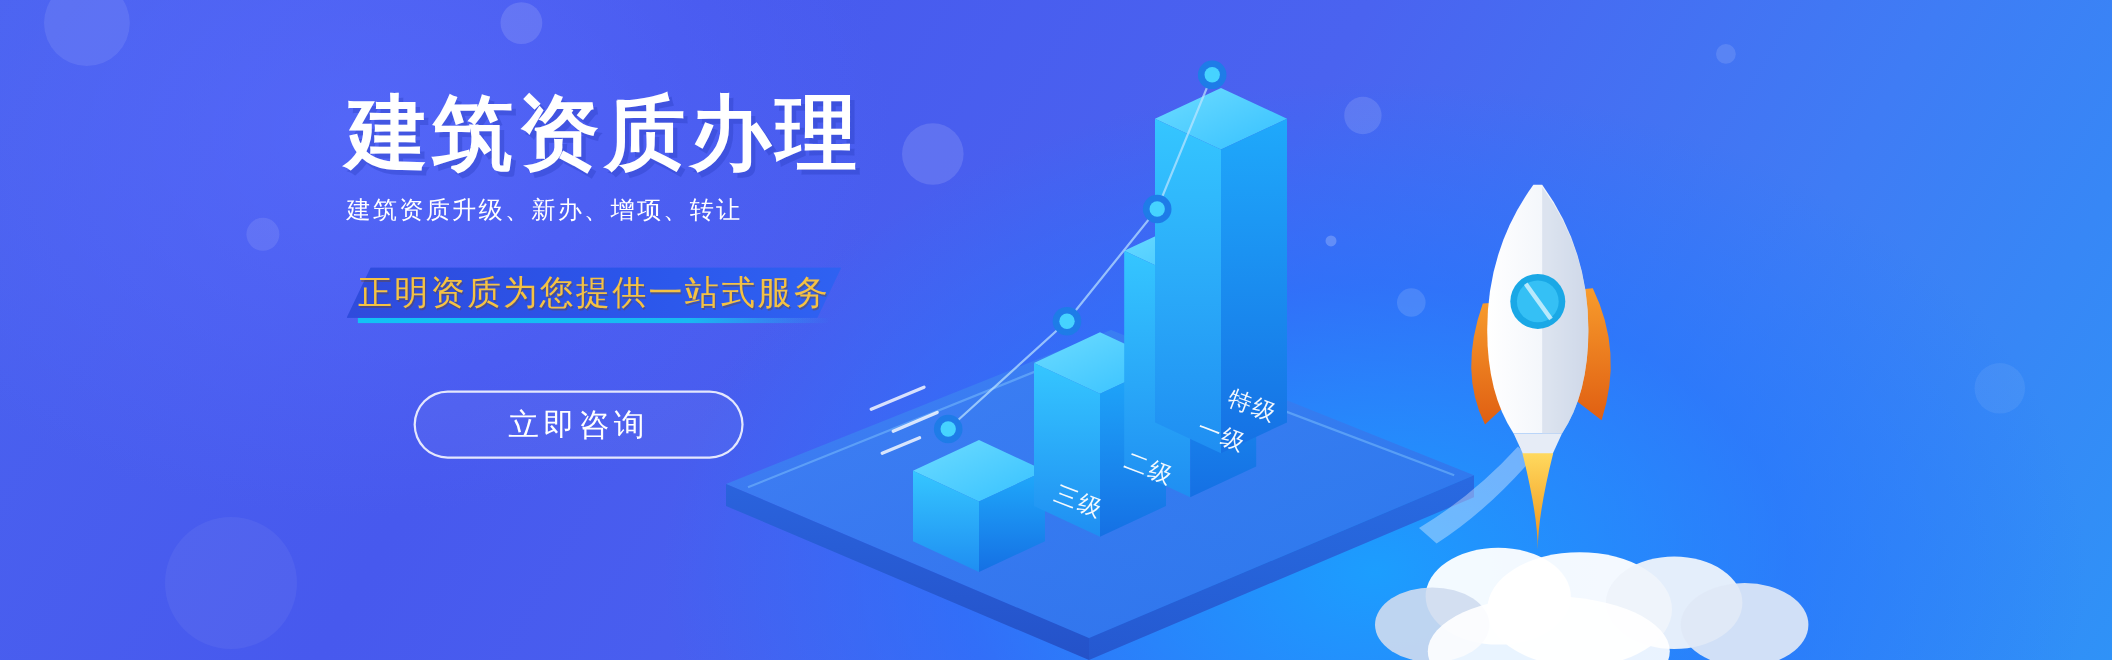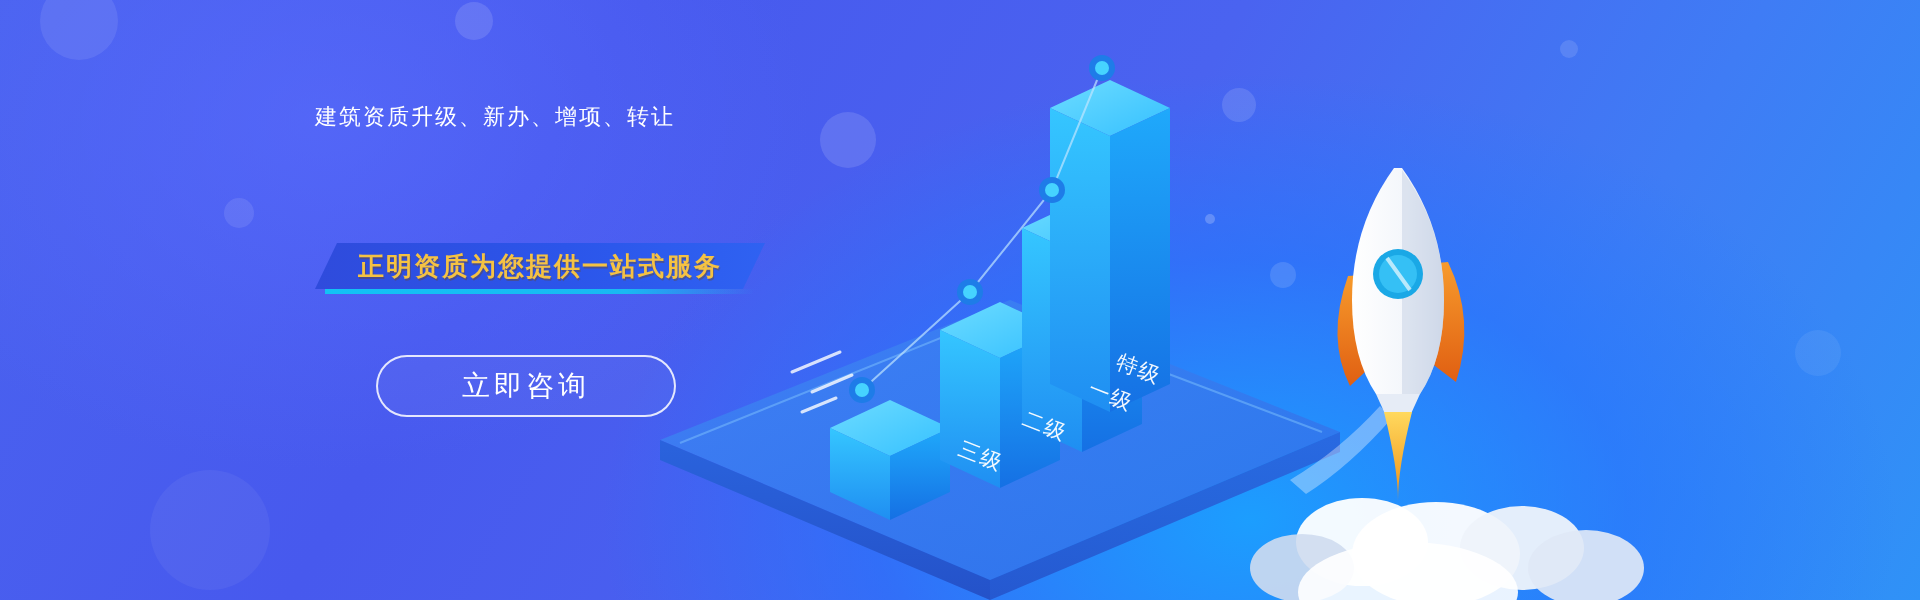--- a/index.html
+++ b/index.html
@@ -59,21 +59,21 @@
   }
   #tagline-underline {
     position:absolute; left:10px; top:46px;
     width:430px; height:5px;
     background:linear-gradient(90deg,#12c2f5 0%,#19b9f2 70%,rgba(25,185,242,0) 100%);
     clip-path:polygon(0 0, 430px 0, 427px 5px, 0 5px);
   }
   #tagline-text {
     position:absolute; left:0; top:0; width:450px; height:46px;
     display:flex; align-items:center; justify-content:center;
-    font-size:26px; font-weight:bold; letter-spacing:2px;
+    font-size:31px; font-weight:normal; letter-spacing:2px;
     color:#f5c243;
     text-shadow:1px 2px 0 rgba(120,70,0,0.35);
   }
 
   
   #cta-button {
     position:absolute; left:376px; top:355px;
     width:300px; height:62px;
     border:2px solid rgba(255,255,255,0.85);
     border-radius:31px;
@@ -108,20 +108,21 @@
   <span class="bokeh" style="left:455px; top:2px;   width:38px;  height:38px;  background:rgba(255,255,255,0.13);"></span>
   <span class="bokeh" style="left:820px; top:112px; width:56px;  height:56px;  background:rgba(255,255,255,0.13);"></span>
   <span class="bokeh" style="left:1222px;top:88px;  width:34px;  height:34px;  background:rgba(255,255,255,0.13);"></span>
   <span class="bokeh" style="left:1270px;top:262px; width:26px;  height:26px;  background:rgba(255,255,255,0.13);"></span>
   <span class="bokeh" style="left:1205px;top:214px; width:10px;  height:10px;  background:rgba(255,255,255,0.22);"></span>
   <span class="bokeh" style="left:1560px;top:40px;  width:18px;  height:18px;  background:rgba(255,255,255,0.12);"></span>
   <span class="bokeh" style="left:1795px;top:330px; width:46px;  height:46px;  background:rgba(255,255,255,0.07);"></span>
   <span class="bokeh" style="left:150px; top:470px; width:120px; height:120px; background:rgba(255,255,255,0.05);"></span>
 
   <div id="text-block">
+    <div id="main-title">建筑资质办理</div>
     <div id="sub-title">建筑资质升级、新办、增项、转让</div>
   </div>
 
   <div id="tagline-wrap">
     <div id="tagline-shape"></div>
     <div id="tagline-underline"></div>
     <div id="tagline-text">正明资质为您提供一站式服务</div>
   </div>
 
   <div id="cta-button">

